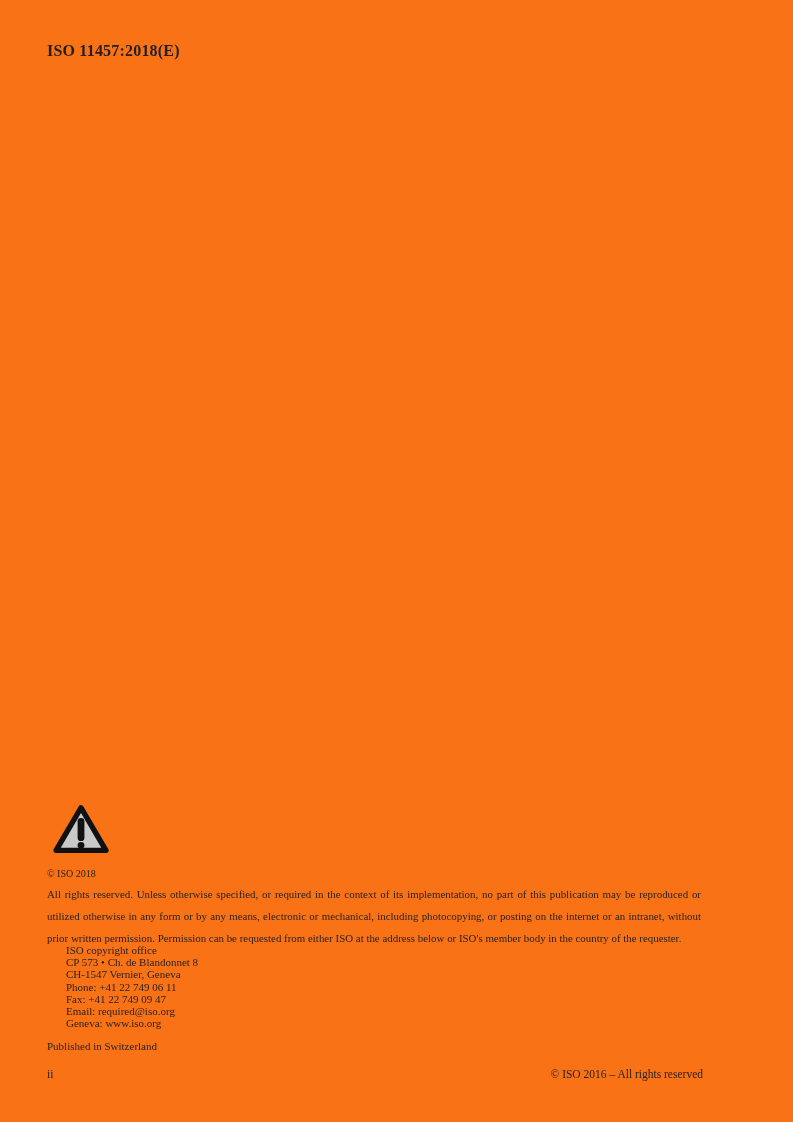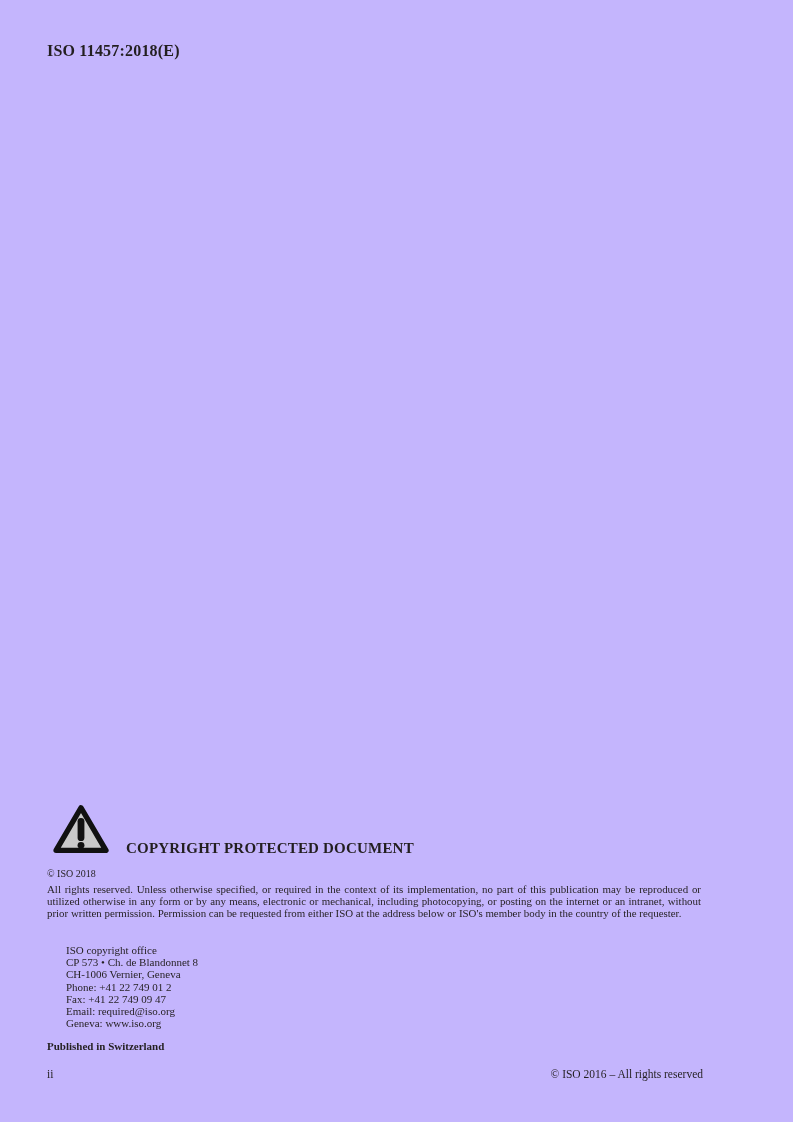--- a/index.html
+++ b/index.html
@@ -4,21 +4,21 @@
 <style>
   html, body {
     margin: 0;
     padding: 0;
     background: #ffffff;
   }
   .page {
     position: relative;
     width: 793px;
     height: 1122px;
-    background: #c4b5fd;
+    background: #f97316;
     font-family: "Liberation Serif", "DejaVu Serif", serif;
     color: #231f20;
     overflow: hidden;
   }
   .doc-header {
     position: absolute;
     left: 47px;
     top: 42px;
     font-size: 16px;
     font-weight: bold;
@@ -47,40 +47,39 @@
     left: 47px;
     top: 868px;
     font-size: 10px;
   }
   .copyright-body {
     position: absolute;
     left: 47px;
     top: 883px;
     width: 654px;
     font-size: 10.9px;
-    line-height: 12px;
+    line-height: 22px;
     text-align: justify;
   }
   .address-block {
     position: absolute;
     left: 66px;
     top: 944px;
     font-size: 11px;
     line-height: 12.2px;
   }
   .address-line {
     display: block;
     white-space: pre;
   }
   .published-line {
     position: absolute;
     left: 47px;
     top: 1040px;
     font-size: 11px;
-    font-weight: bold;
   }
   .page-footer {
     position: absolute;
     left: 47px;
     right: 90px;
     top: 1068px;
     display: flex;
     justify-content: space-between;
     align-items: center;
     font-size: 11.5px;
@@ -94,32 +93,31 @@
   <div class="doc-header">ISO 11457:2018(E)</div>
 
   <div class="copyright-banner">
     <span>
       <svg class="warning-icon" viewBox="0 0 64 60" aria-hidden="true">
         <path d="M32 6 L59.5 53 L4.5 53 Z" fill="#c9c9c9" stroke="#111111" stroke-width="6" stroke-linejoin="round"></path>
         <path d="M32 21 L32 39" stroke="#111111" stroke-width="7.5" stroke-linecap="round" fill="none"></path>
         <circle cx="32" cy="47.5" r="3.8" fill="#111111"></circle>
       </svg>
     </span>
-    <h2 class="copyright-title">COPYRIGHT PROTECTED DOCUMENT</h2>
   </div>
 
   <div class="iso-line">©  ISO 2018</div>
 
   <div class="copyright-body">All rights reserved. Unless otherwise specified, or required in the context of its implementation, no part of this publication may be reproduced or utilized otherwise in any form or by any means, electronic or mechanical, including photocopying, or posting on the internet or an intranet, without prior written permission. Permission can be requested from either ISO at the address below or ISO's member body in the country of the requester.</div>
 
   <div class="address-block">
     <span class="address-line">ISO copyright office</span>
     <span class="address-line">CP 573 • Ch. de Blandonnet 8</span>
-    <span class="address-line">CH-1006 Vernier, Geneva</span>
-    <span class="address-line">Phone: +41 22 749 01 2</span>
+    <span class="address-line">CH-1547 Vernier, Geneva</span>
+    <span class="address-line">Phone: +41 22 749 06 11</span>
     <span class="address-line">Fax: +41 22 749 09 47</span>
     <span class="address-line">Email: required@iso.org</span>
     <span class="address-line">Geneva: www.iso.org</span>
   </div>
 
   <div class="published-line">Published in Switzerland</div>
 
   <div class="page-footer">
     <span>ii</span>
     <span>© ISO 2016 – All rights reserved</span>

